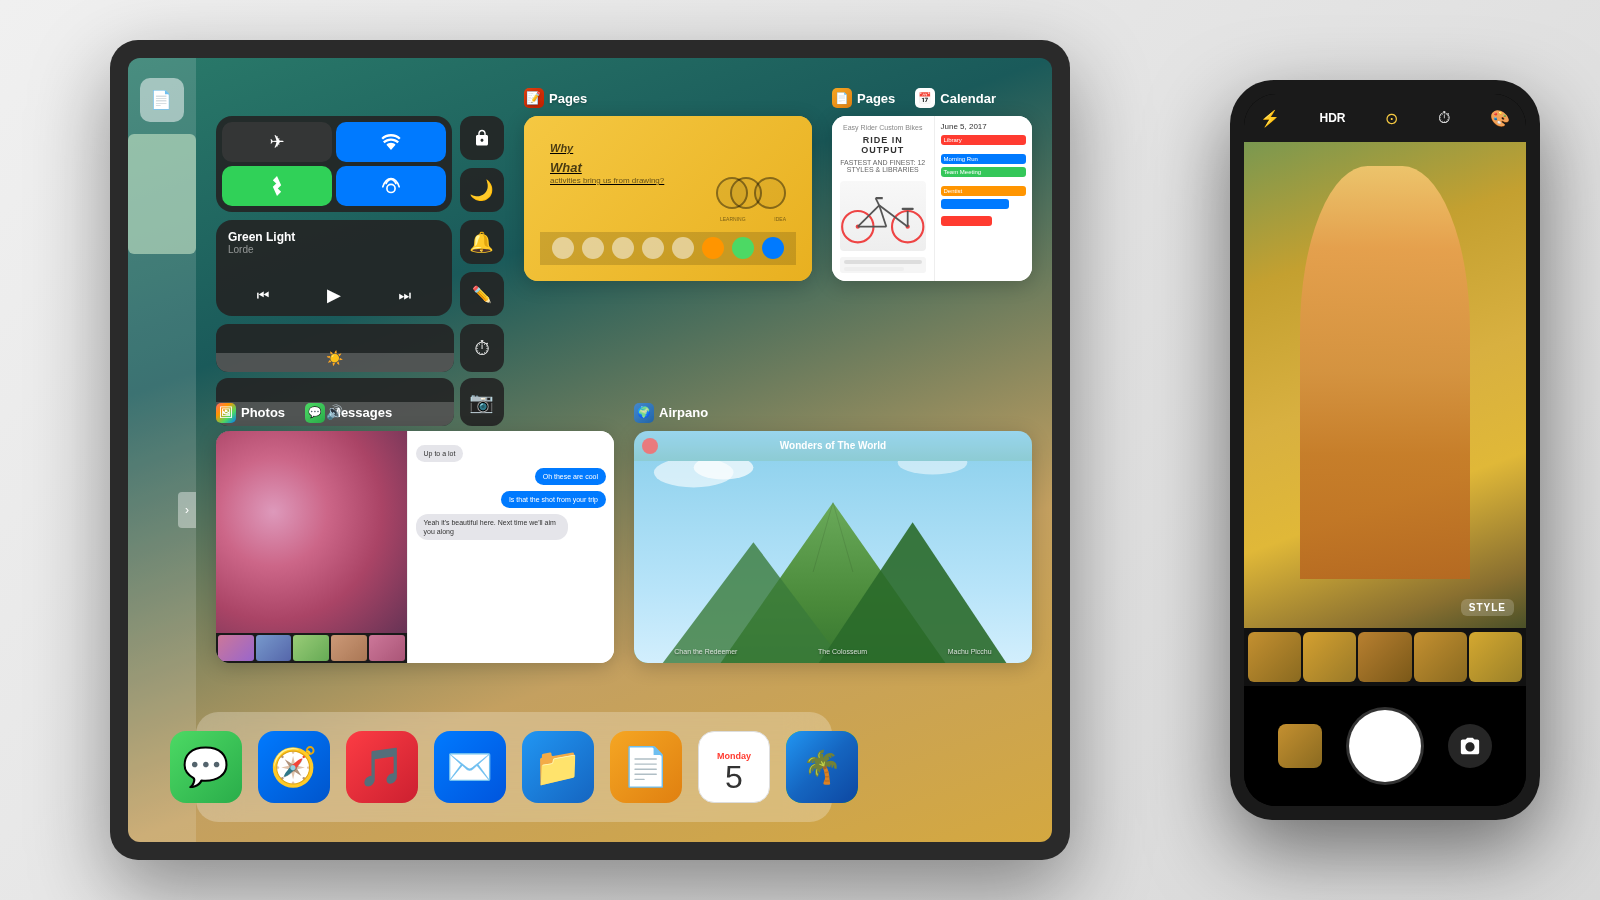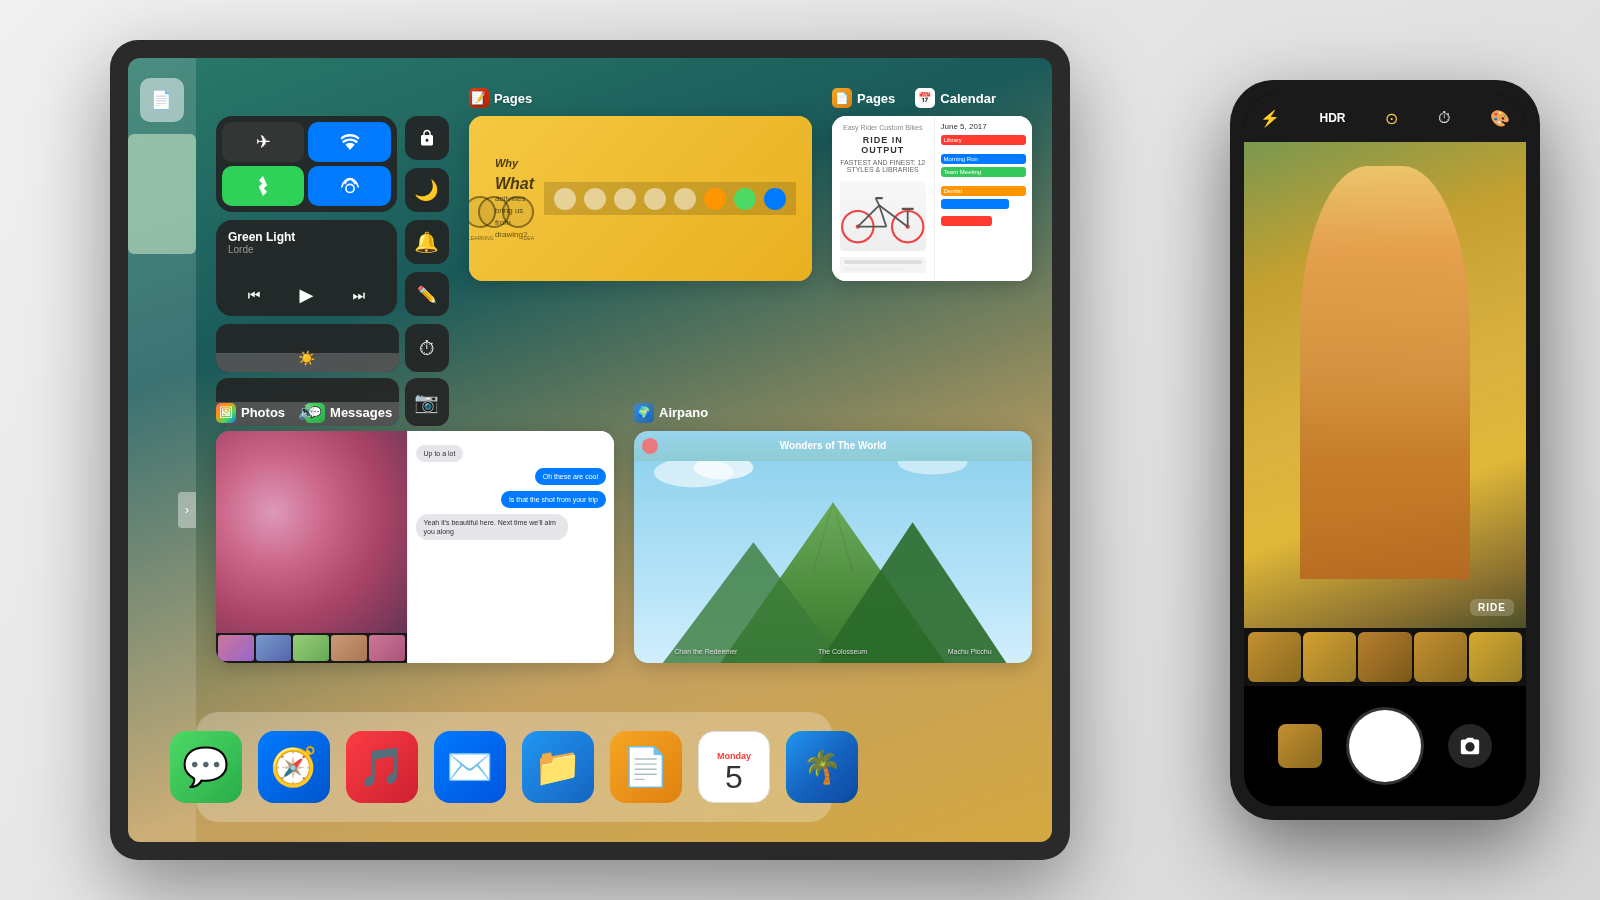--- a/index.html
+++ b/index.html
@@ -104,23 +104,25 @@
     
     .paper-card {
       background: linear-gradient(135deg, #f5c842 0%, #f0b830 100%);
     }
 
     .paper-content {
       width: 100%;
       height: 100%;
       background: linear-gradient(135deg, #f5c842 0%, #e8b020 100%);
       display: flex;
+      flex-direction: column;
       align-items: center;
       justify-content: center;
       padding: 16px;
+      text-decoration: underline;
     }
 
     .paper-toolbar {
       width: 100%;
       height: 25%;
       background: rgba(0,0,0,0.15);
       display: flex;
       align-items: center;
       justify-content: center;
       gap: 8px;
@@ -675,21 +677,21 @@
           <div class="card-wrapper" style="padding-top:0; position:relative;">
             <div class="card-label" style="position:absolute; top:-28px; left:0;">
               <span class="app-icon-small" style="background:linear-gradient(135deg,#e04010,#c02000);">📝</span>
               <span>Pages</span>
             </div>
             <div class="app-card paper-card" style="height:100%;">
               <div class="paper-content" style="position:relative;">
 
                 <div style="position:relative; width:100%; flex:1; padding:10px;">
                   <div style="font-size:11px; font-weight:700; color:rgba(0,0,0,0.7); margin-bottom:6px; font-style:italic;">Why</div>
-                  <div style="font-size:16px; font-weight:700; color:rgba(0,0,0,0.7); margin-top:0; font-style:italic;">What</div>
+                  <div style="font-size:13px; font-weight:700; color:rgba(0,0,0,0.7); margin-top:0; font-style:italic;">What</div>
                   <div style="font-size:8px; color:rgba(0,0,0,0.6); line-height:1.5;">activities bring us from drawing?</div>
 
                   <div style="position:absolute; bottom:10px; right:10px; width:70px; height:50px;">
                     <div style="position:absolute; left:0; top:5px; width:32px; height:32px; border-radius:50%; border:2px solid rgba(0,0,0,0.4); background:rgba(0,0,0,0.05);"></div>
                     <div style="position:absolute; left:14px; top:5px; width:32px; height:32px; border-radius:50%; border:2px solid rgba(0,0,0,0.4); background:rgba(0,0,0,0.05);"></div>
                     <div style="position:absolute; right:0; top:5px; width:32px; height:32px; border-radius:50%; border:2px solid rgba(0,0,0,0.4); background:rgba(0,0,0,0.05);"></div>
                     <div style="position:absolute; bottom:0; left:4px; font-size:5px; color:rgba(0,0,0,0.5);">LEARNING</div>
                     <div style="position:absolute; bottom:0; right:0; font-size:5px; color:rgba(0,0,0,0.5);">IDEA</div>
                   </div>
                 </div>
@@ -972,21 +974,21 @@
           <span class="camera-tb-icon">⏱</span>
           <span class="camera-tb-icon">🎨</span>
         </div>
 
         <div class="iphone-viewfinder">
 
           <div style="position:absolute; top:0; left:0; right:0; bottom:0; background:linear-gradient(160deg, #7a9850 0%, #c4a030 25%, #d8b040 50%, #e0b838 70%, #8a7030 90%, #4a5028 100%);"></div>
 
           <div style="position:absolute; top:5%; left:20%; width:60%; height:85%; background:linear-gradient(180deg, #f4c870 0%, #e8a050 20%, #d49040 50%, #c47828 70%, #b86820 100%); border-radius:40% 40% 0 0; opacity:0.9;"></div>
 
-          <div class="vivid-badge">RIDE</div>
+          <div class="vivid-badge">STYLE</div>
         </div>
 
         <div class="iphone-film-strip">
           <div class="film-thumb">
             <div style="width:100%; height:100%; background:linear-gradient(135deg,#c49030,#8a6a20);"></div>
           </div>
           <div class="film-thumb">
             <div style="width:100%; height:100%; background:linear-gradient(135deg,#d4a030,#9a7a28);"></div>
           </div>
           <div class="film-thumb">

